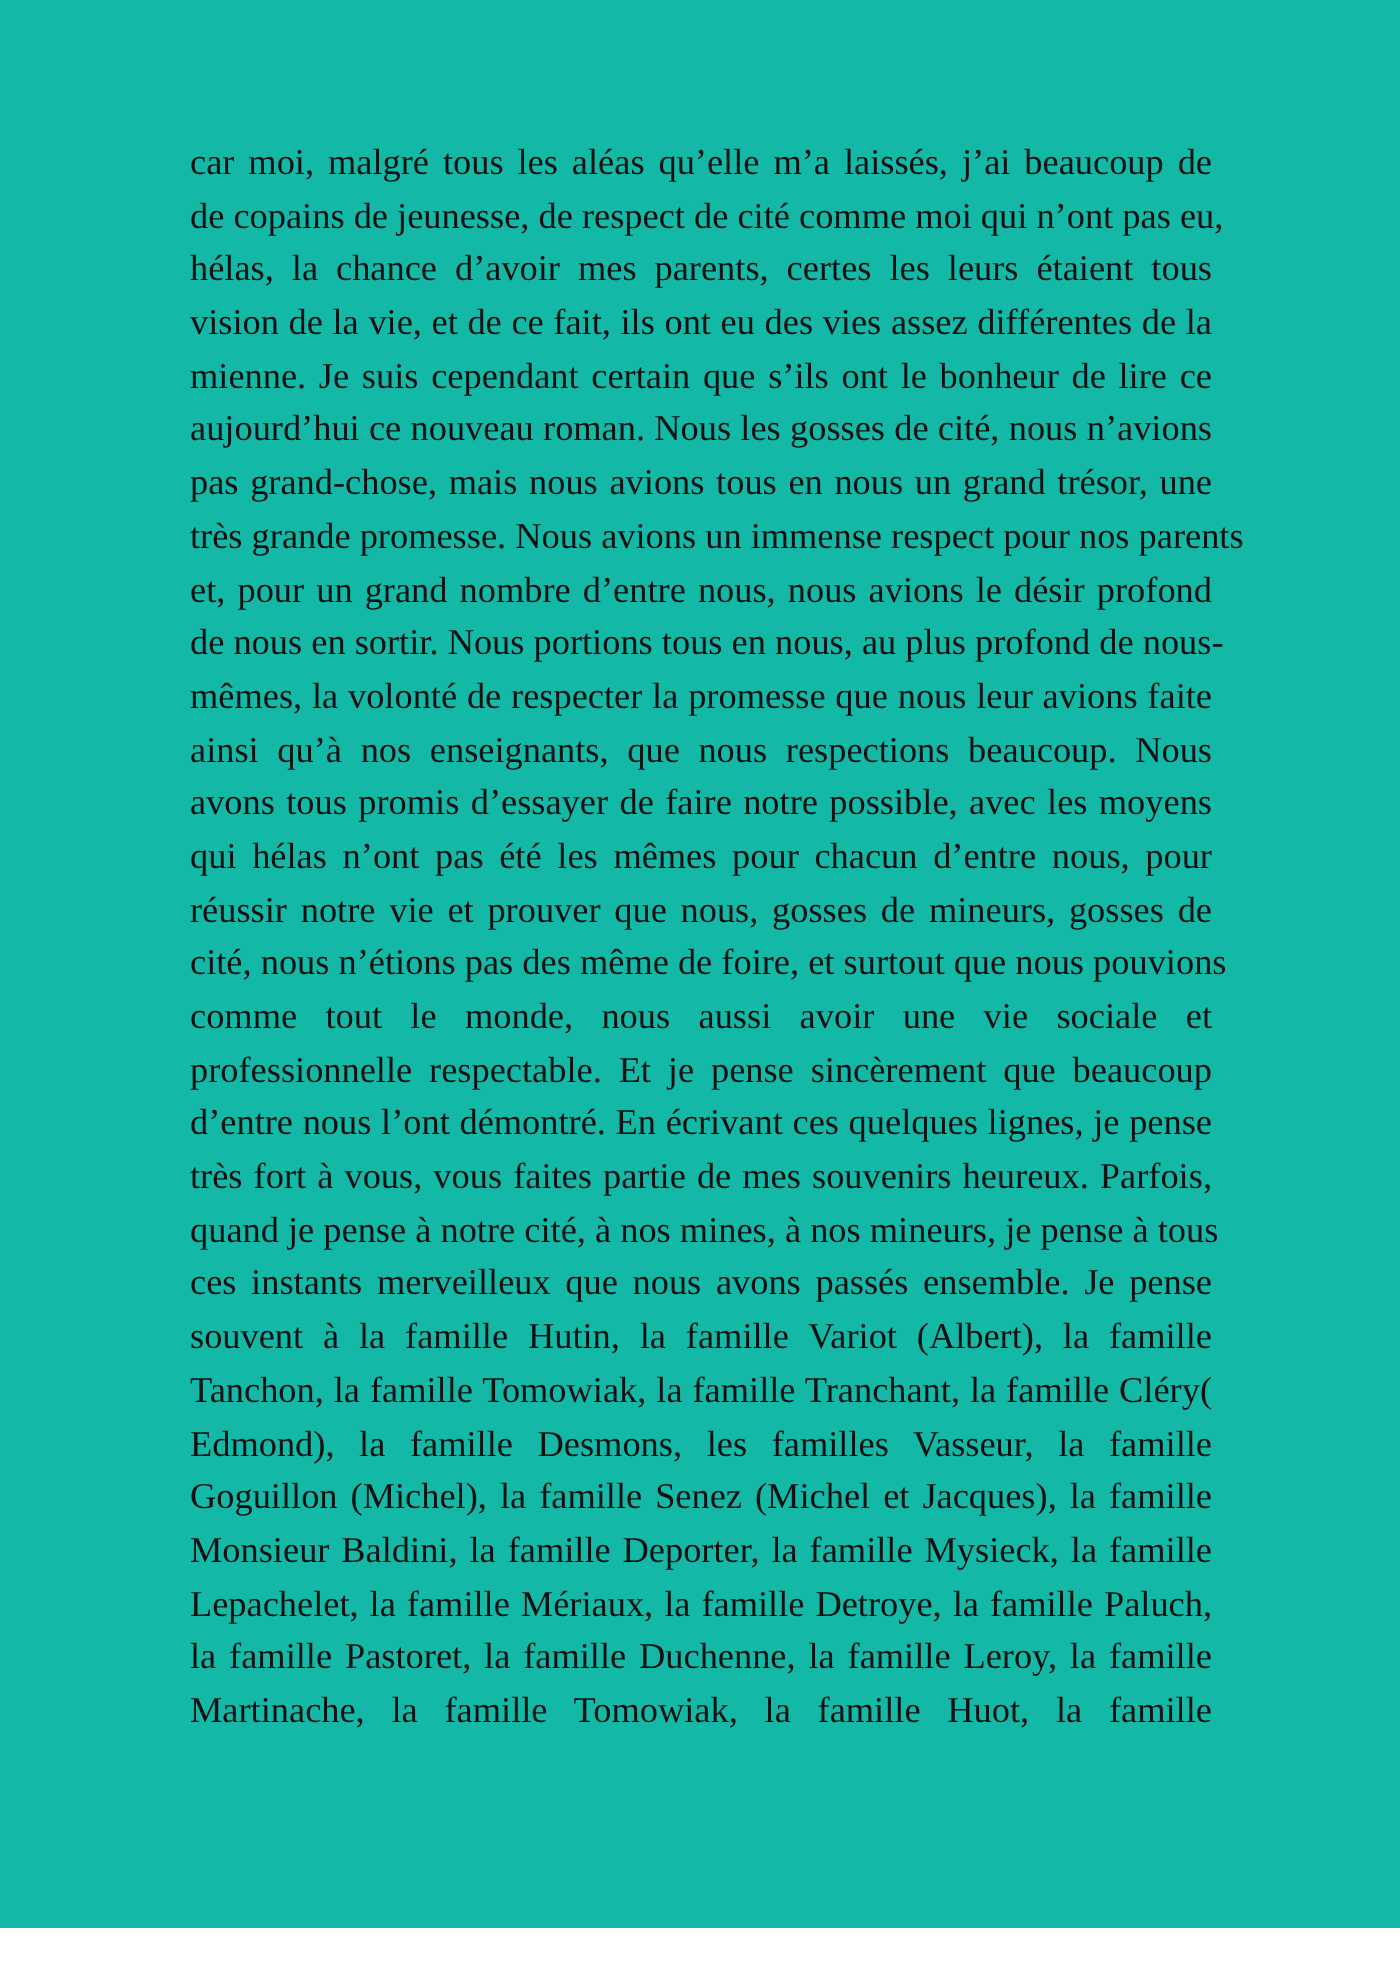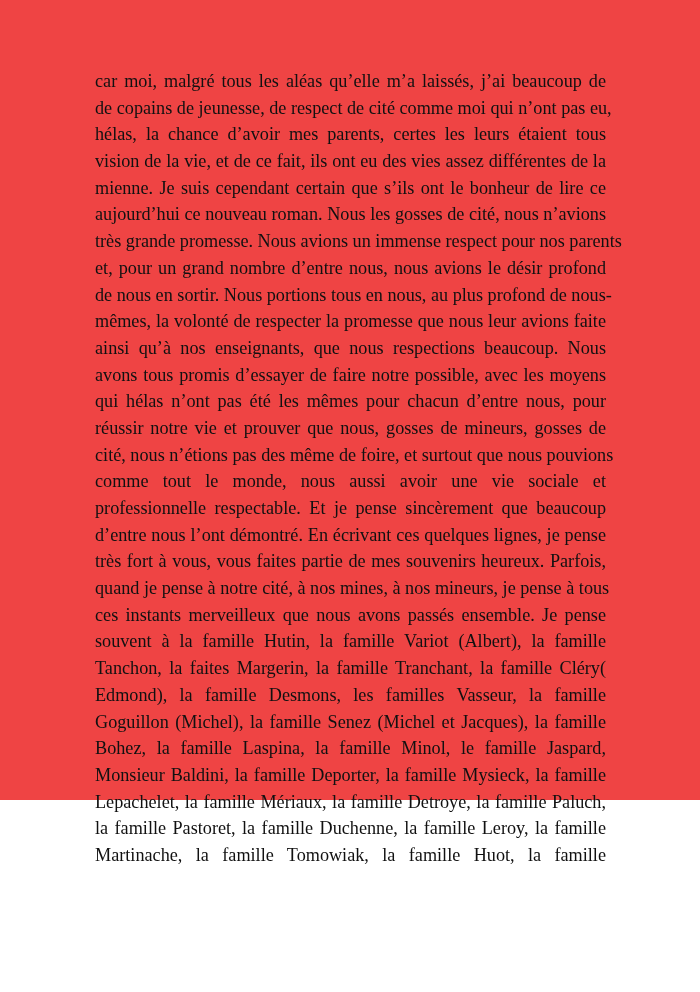--- a/index.html
+++ b/index.html
@@ -11,22 +11,22 @@
       width: 700px;
       height: 992px;
       position: relative;
       overflow: hidden;
     }
     .page {
       position: absolute;
       left: 0;
       top: 0;
       width: 700px;
-      height: 800px;
-      background: #ef4444;
+      height: 964px;
+      background: #14b8a6;
     }
     .text-block {
       position: absolute;
       left: 95px;
       top: 68px;
       width: 511px;
       font-family: "Liberation Serif", "DejaVu Serif", serif;
       font-size: 18.2px;
       line-height: 26.7px;
       color: #111111;
@@ -43,38 +43,38 @@
 <body>
 
 <div class="page">
   <div class="text-block">
     <span class="line">car moi, malgré tous les aléas qu’elle m’a laissés, j’ai beaucoup de</span>
     <span class="line">de copains de jeunesse, de respect de cité comme moi qui n’ont pas eu,</span>
     <span class="line">hélas, la chance d’avoir mes parents, certes les leurs étaient tous</span>
     <span class="line">vision de la vie, et de ce fait, ils ont eu des vies assez différentes de la</span>
     <span class="line">mienne. Je suis cependant certain que s’ils ont le bonheur de lire ce</span>
     <span class="line">aujourd’hui ce nouveau roman. Nous les gosses de cité, nous n’avions</span>
+    <span class="line">pas grand-chose, mais nous avions tous en nous un grand trésor, une</span>
     <span class="line">très grande promesse. Nous avions un immense respect pour nos parents</span>
     <span class="line">et, pour un grand nombre d’entre nous, nous avions le désir profond</span>
     <span class="line">de nous en sortir. Nous portions tous en nous, au plus profond de nous-</span>
     <span class="line">mêmes, la volonté de respecter la promesse que nous leur avions faite</span>
     <span class="line">ainsi qu’à nos enseignants, que nous respections beaucoup. Nous</span>
     <span class="line">avons tous promis d’essayer de faire notre possible, avec les moyens</span>
     <span class="line">qui hélas n’ont pas été les mêmes pour chacun d’entre nous, pour</span>
     <span class="line">réussir notre vie et prouver que nous, gosses de mineurs, gosses de</span>
     <span class="line">cité, nous n’étions pas des même de foire, et surtout que nous pouvions</span>
     <span class="line">comme tout le monde, nous aussi avoir une vie sociale et</span>
     <span class="line">professionnelle respectable. Et je pense sincèrement que beaucoup</span>
     <span class="line">d’entre nous l’ont démontré. En écrivant ces quelques lignes, je pense</span>
     <span class="line">très fort à vous, vous faites partie de mes souvenirs heureux. Parfois,</span>
     <span class="line">quand je pense à notre cité, à nos mines, à nos mineurs, je pense à tous</span>
     <span class="line">ces instants merveilleux que nous avons passés ensemble. Je pense</span>
     <span class="line">souvent à la famille Hutin, la famille Variot (Albert), la famille</span>
-    <span class="line">Tanchon, la faites Margerin, la famille Tranchant, la famille Cléry(</span>
+    <span class="line">Tanchon, la famille Tomowiak, la famille Tranchant, la famille Cléry(</span>
     <span class="line">Edmond), la famille Desmons, les familles Vasseur, la famille</span>
     <span class="line">Goguillon (Michel), la famille Senez (Michel et Jacques), la famille</span>
-    <span class="line">Bohez, la famille Laspina, la famille Minol, le famille Jaspard,</span>
     <span class="line">Monsieur Baldini, la famille Deporter, la famille Mysieck, la famille</span>
     <span class="line">Lepachelet, la famille Mériaux, la famille Detroye, la famille Paluch,</span>
     <span class="line">la famille Pastoret, la famille Duchenne, la famille Leroy, la famille</span>
     <span class="line">Martinache, la famille Tomowiak, la famille Huot, la famille</span>
   </div>
 </div>
 
 </body></html>

